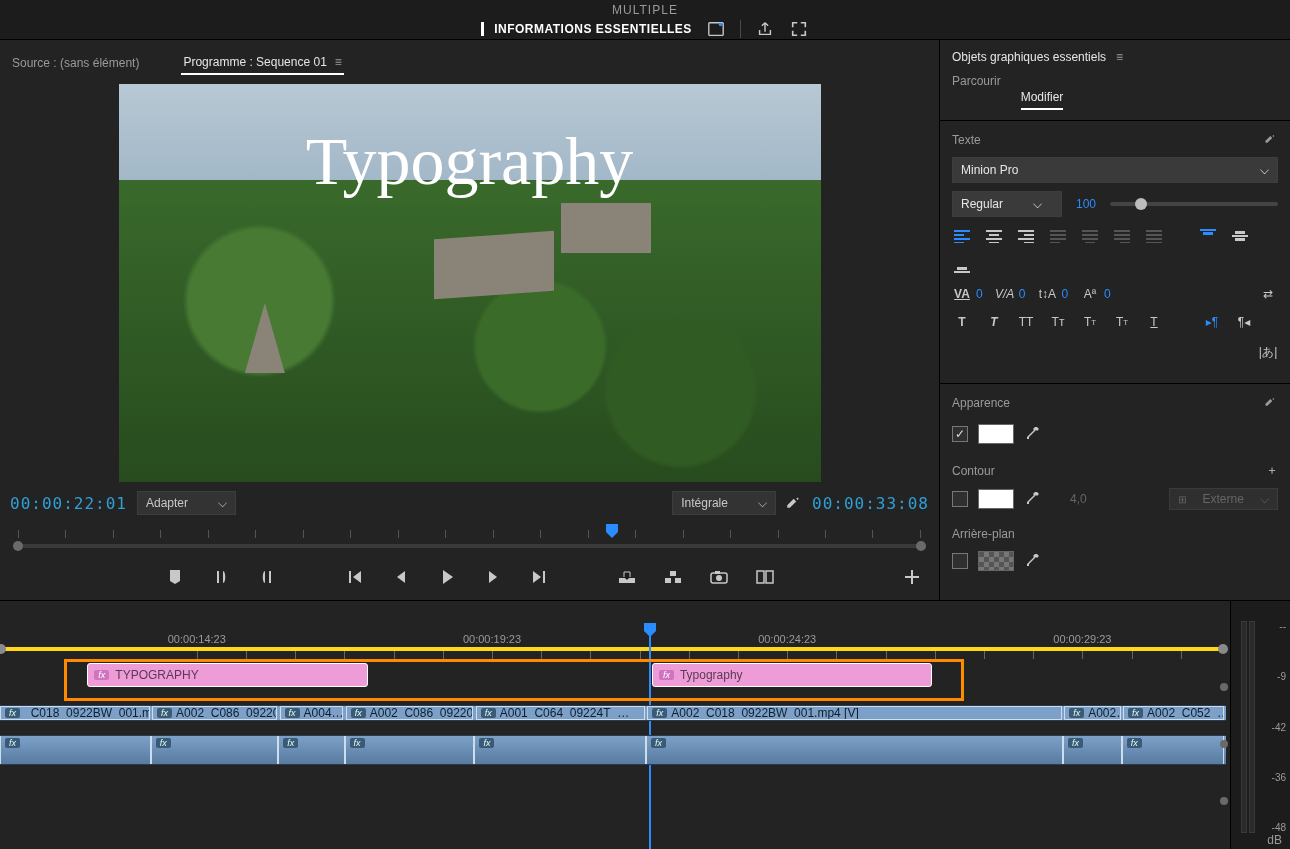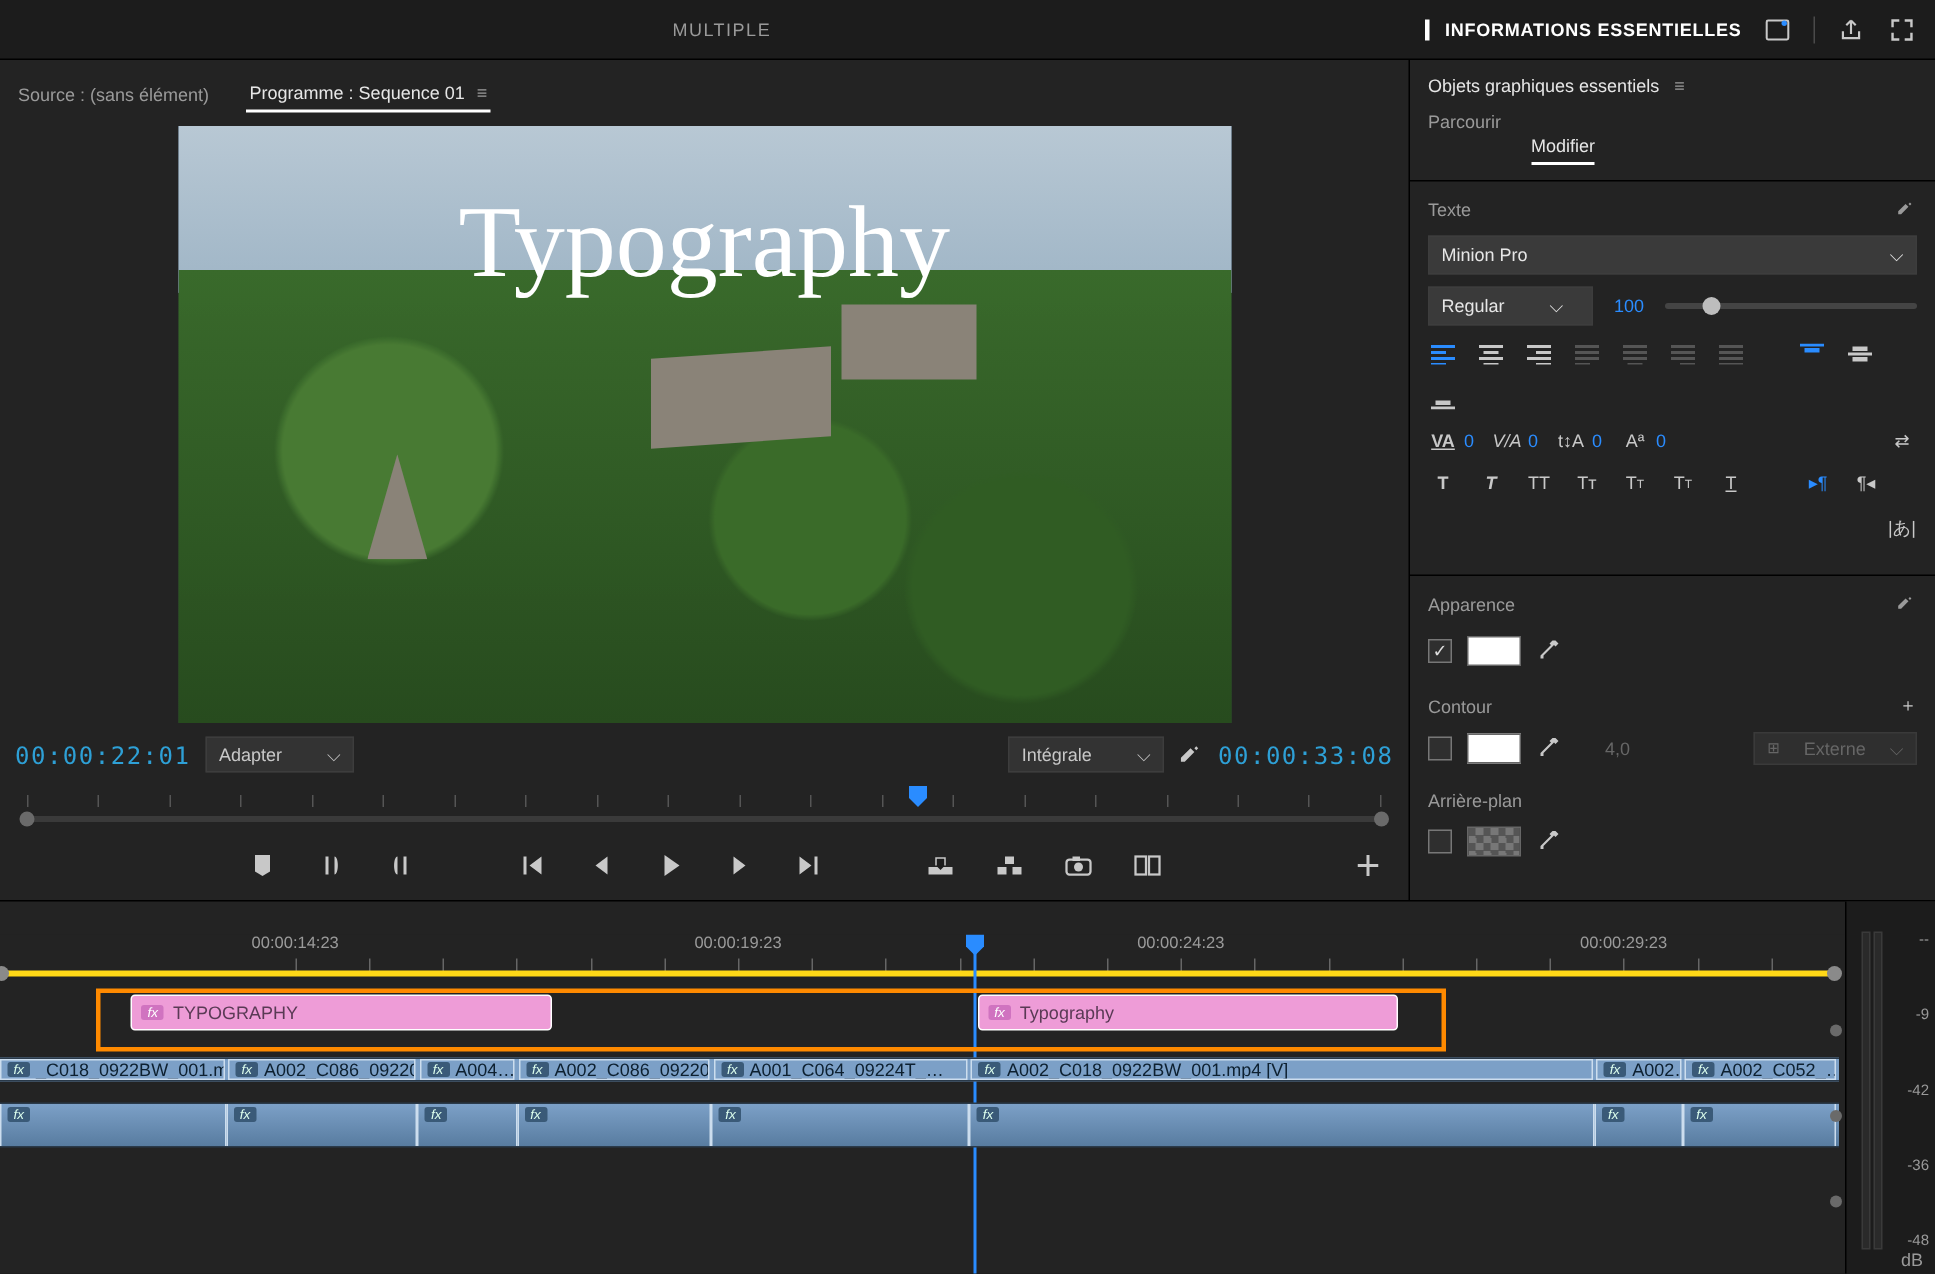--- a/index.html
+++ b/index.html
@@ -16,33 +16,33 @@
     --pink:#ee9cd7;
     --clip:#7ca0c7;
     --clip-dark:#587ca0;
     --border:#3d3d3d;
   }
   *{box-sizing:border-box;font-family:"Segoe UI",Arial,sans-serif;font-size:12px;}
   html,body{margin:0;padding:0;background:var(--bg0);color:var(--fg1);width:1290px;height:849px;overflow:hidden;}
   .root{width:1290px;height:849px;position:relative;background:var(--bg0);}
 
   
-  .topbar{height:40px;display:flex;align-items:center;padding:0 12px;background:var(--bg0);border-bottom:1px solid #000;}
+  .topbar{height:40px;display:flex;align-items:center;padding:0 12px;background:var(--bg0);border-bottom:1px solid #000;flex-direction:column;}
   .topbar .spacer{flex:1;}
   .workspace-name{color:var(--fg2);letter-spacing:1px;text-align:center;}
   .topbar-right{display:flex;align-items:center;gap:14px;}
   .workspace-label{color:#fff;font-weight:600;letter-spacing:.5px;border-left:3px solid #fff;padding-left:10px;}
   .topbar-icon{width:20px;height:20px;display:inline-flex;align-items:center;justify-content:center;color:var(--fg1);}
   .topbar-icon svg{width:18px;height:18px;}
   .divider-v{width:1px;height:18px;background:#4a4a4a;}
 
   
   .main{display:flex;height:560px;}
   .program-panel{flex:1;background:var(--bg1);border-right:1px solid #000;display:flex;flex-direction:column;padding:10px 10px 4px 10px;position:relative;}
-  .panel-tabs{display:flex;gap:23px;align-items:center;height:26px;}
+  .panel-tabs{display:flex;gap:40px;align-items:center;height:26px;}
   .panel-tab{color:var(--fg2);padding:4px 2px;display:flex;align-items:center;gap:8px;}
   .panel-tab.active{color:var(--fg0);border-bottom:2px solid #fff;}
   .menu3{color:var(--fg2);}
 
   .monitor{flex:1;display:flex;align-items:flex-start;justify-content:center;padding-top:8px;}
   .video{width:702px;height:398px;position:relative;overflow:hidden;background:linear-gradient(#8aa9c3 0 28%, #2f5a2a 28% 100%);}
   .video .sky{position:absolute;inset:0;height:28%;background:linear-gradient(#b8c8d4,#9fb5c6);}
   .video .forest{position:absolute;left:0;right:0;top:24%;bottom:0;background:
       radial-gradient(circle at 20% 40%, #4c7a39 0 12%, transparent 13%) ,
       radial-gradient(circle at 60% 55%, #3f6b2f 0 14%, transparent 15%) ,
@@ -101,21 +101,21 @@
   .swatch{width:36px;height:20px;background:#fff;border:1px solid #666;}
   .swatch.trans{background:repeating-conic-gradient(#777 0 25%,#555 0 50%) 0 0/10px 10px;}
   .eyedrop{color:var(--fg1);}
   .contour-row{display:flex;align-items:center;justify-content:space-between;text-align:center;}
   .plus-small{color:var(--fg1);}
   .ext-dd{background:#2f2f2f;border:1px solid #3a3a3a;height:22px;display:flex;align-items:center;padding:0 8px;color:#666;gap:16px;min-width:90px;}
 
   
   .timeline-area{height:253px;display:flex;background:var(--bg1);border-top:1px solid #000;}
   .timeline{flex:1;position:relative;overflow:hidden;}
-  .ruler{position:relative;height:26px;background:var(--bg1);margin-top:22px;}
+  .ruler{position:relative;height:26px;background:var(--bg1);margin-top:32px;}
   .ruler .tick{position:absolute;top:0;height:10px;width:1px;background:#666;}
   .ruler .label{position:absolute;top:0;color:var(--fg2);font-size:11px;transform:translateX(-50%);}
   .yellow-bar{position:absolute;left:0;right:6px;top:46px;height:4px;background:#ffd817;}
   .yellow-bar::before,.yellow-bar::after{content:"";position:absolute;top:-3px;width:10px;height:10px;border-radius:50%;background:#8a8a8a;}
   .yellow-bar::before{left:-4px;} .yellow-bar::after{right:-4px;}
   .ph{position:absolute;top:28px;bottom:0;width:2px;background:var(--accent);}
   .ph .head{position:absolute;top:-6px;left:-7px;}
   .tracks{position:absolute;left:0;right:0;top:58px;}
   .orange-box{position:absolute;border:3px solid var(--orange);top:0;height:42px;}
   .gfx-clip{position:absolute;top:4px;height:24px;background:var(--pink);border:1px solid #fff;border-radius:3px;display:flex;align-items:center;gap:6px;padding:0 6px;color:#5a3a55;font-size:11px;}

